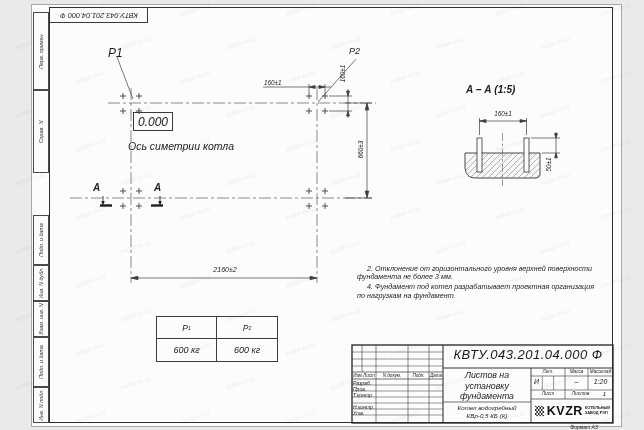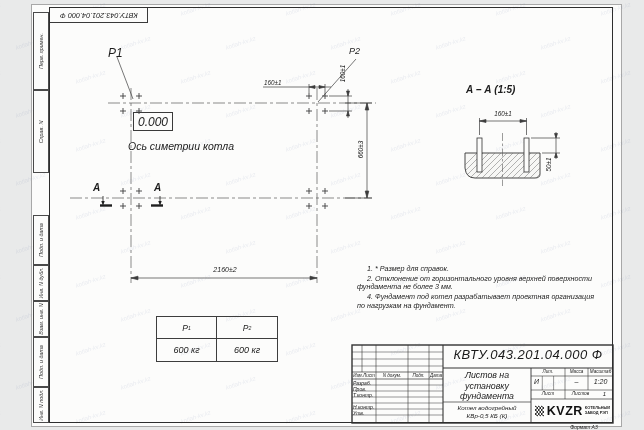--- a/index.html
+++ b/index.html
@@ -300,21 +300,20 @@
     </div>
     <div style="font-size:8.5px;">
       <span>P</span>
         <sub style="font-size:60%;">2</sub>
     </div>
     <div style="font-size:9px;">600 кг</div>
     <div style="font-size:9px;">600 кг</div>
   </div>
 
   <div class="notes">
-    <p>1. * Размер для справок.</p>
     <p>2. Отклонение от горизонтального уровня верхней поверхности фундамента не более 3 мм.</p>
     <p>4. Фундамент под котел разрабатывает проектная организация по нагрузкам на фундамент.</p>
   </div>
 
   <div class="tbt c" style="left:443px;top:347px;width:170px;font-size:13px;font-style:italic;letter-spacing:0.5px;">КВТУ.043.201.04.000 Ф</div>
   <div class="tbt c" style="left:443px;top:370px;width:88px;font-size:8.8px;font-style:italic;line-height:10.5px;white-space:normal;">
     <div>Листов на</div>
     <div>установку</div>
     <div>фундамента</div>
   </div>

